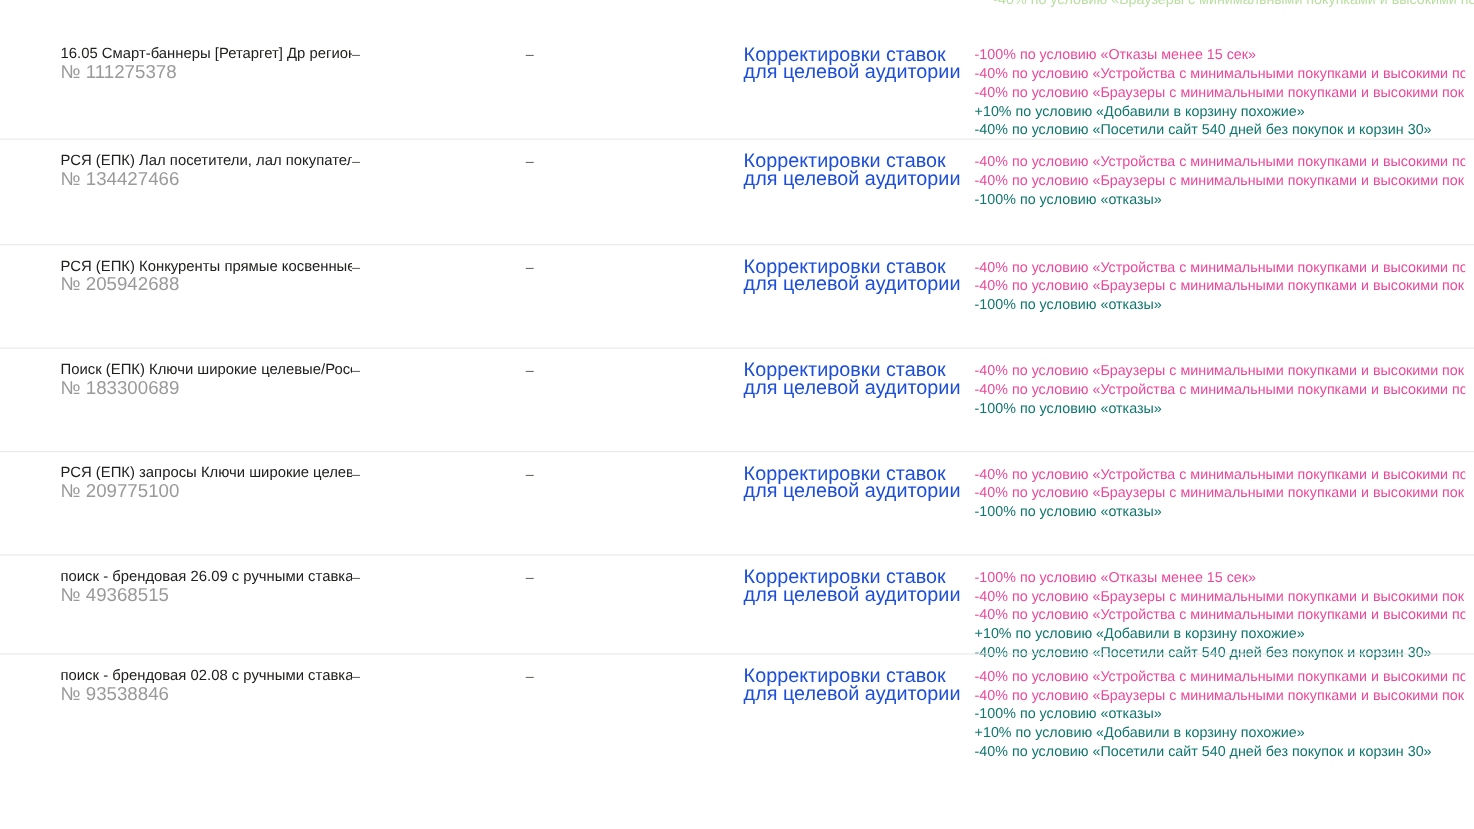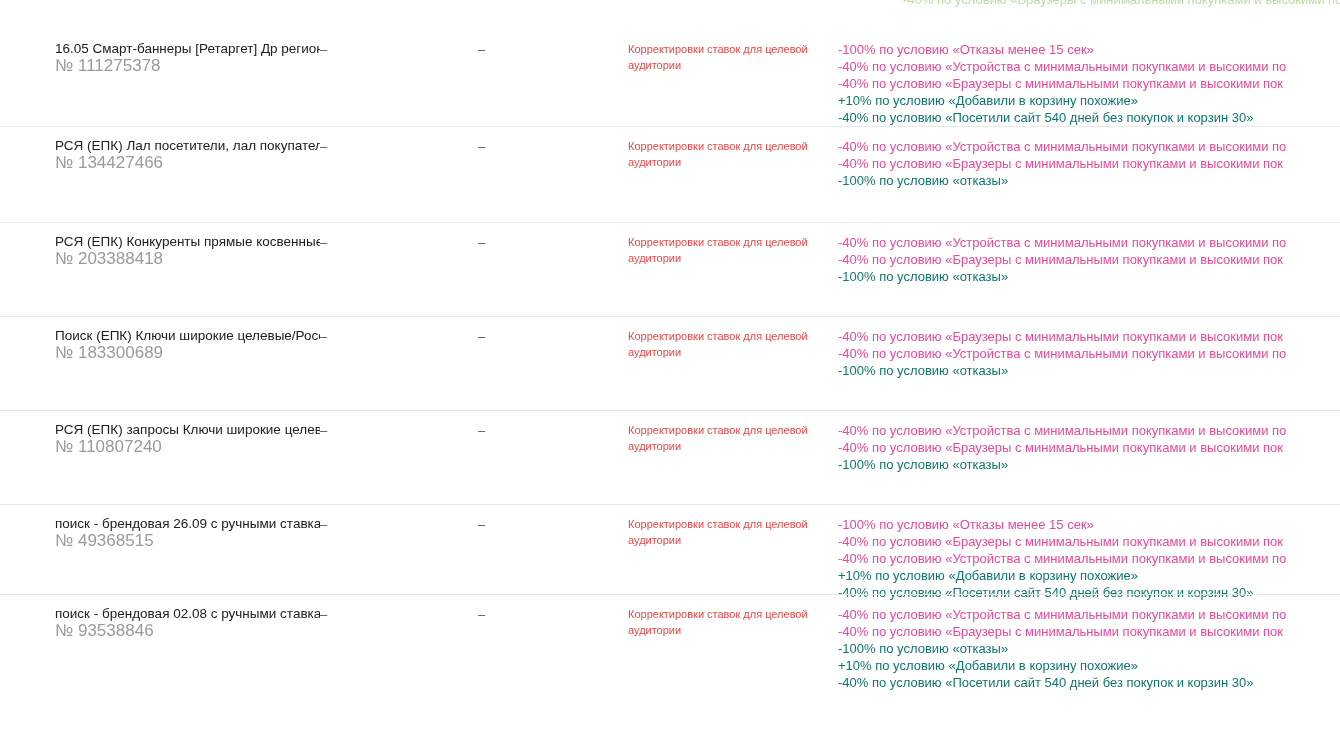--- a/index.html
+++ b/index.html
@@ -55,23 +55,24 @@
     width: 158px;
     font-size: 13px;
     color: #55544f;
     padding-top: 1px;
   }
   .col-dash.second {
     width: 150px;
   }
   .col-type {
     width: 210px;
-    font-size: 11px;
+    font-size: 18px;
     line-height: 16px;
-    color: #ef4444;
+    color: #1d4ed8;
+    margin-left: 48px;
   }
   .col-adj {
     flex: 1;
     padding-right: 8px;
     overflow: hidden;
   }
   .adj-line {
     font-size: 13px;
     line-height: 17px;
     white-space: nowrap;
@@ -147,21 +148,21 @@
     <div class="col-adj">
       <div class="adj-line adj-green">-40% по условию «Устройства с минимальными покупками и высокими по</div>
       <div class="adj-line adj-green">-40% по условию «Браузеры с минимальными покупками и высокими пок</div>
       <div class="adj-line adj-dark">-100% по условию «отказы»</div>
     </div>
   </div>
 
   <div class="row r2">
     <div class="col-name">
       <div class="name-title">РСЯ (ЕПК) Конкуренты прямые косвенные сайты/Россия</div>
-      <div class="name-id">№ 203388418</div>
+      <div class="name-id">№ 205942688</div>
     </div>
     <div class="col-dash">–</div>
     <div class="col-dash second">–</div>
     <div class="col-type">Корректировки ставок для целевой аудитории</div>
     <div class="col-adj">
       <div class="adj-line adj-green">-40% по условию «Устройства с минимальными покупками и высокими по</div>
       <div class="adj-line adj-green">-40% по условию «Браузеры с минимальными покупками и высокими пок</div>
       <div class="adj-line adj-dark">-100% по условию «отказы»</div>
     </div>
   </div>
@@ -177,21 +178,21 @@
     <div class="col-adj">
       <div class="adj-line adj-green">-40% по условию «Браузеры с минимальными покупками и высокими пок</div>
       <div class="adj-line adj-green">-40% по условию «Устройства с минимальными покупками и высокими по</div>
       <div class="adj-line adj-dark">-100% по условию «отказы»</div>
     </div>
   </div>
 
   <div class="row r4">
     <div class="col-name">
       <div class="name-title">РСЯ (ЕПК) запросы Ключи широкие целевые, ретаргет пос</div>
-      <div class="name-id">№ 110807240</div>
+      <div class="name-id">№ 209775100</div>
     </div>
     <div class="col-dash">–</div>
     <div class="col-dash second">–</div>
     <div class="col-type">Корректировки ставок для целевой аудитории</div>
     <div class="col-adj">
       <div class="adj-line adj-green">-40% по условию «Устройства с минимальными покупками и высокими по</div>
       <div class="adj-line adj-green">-40% по условию «Браузеры с минимальными покупками и высокими пок</div>
       <div class="adj-line adj-dark">-100% по условию «отказы»</div>
     </div>
   </div>

